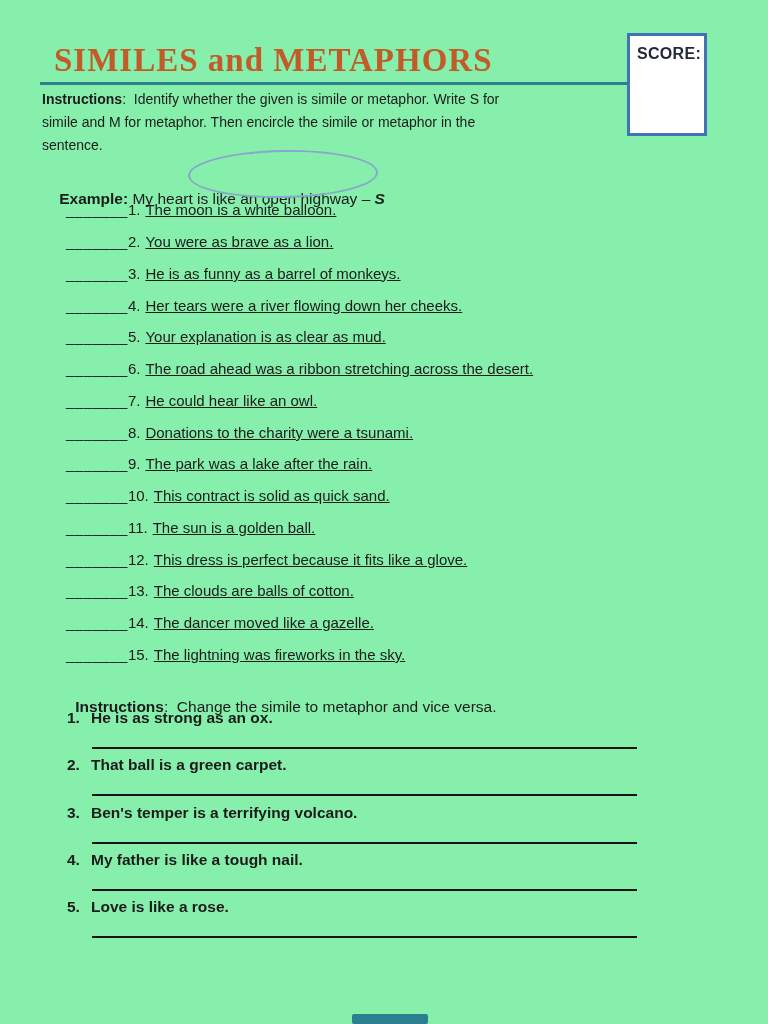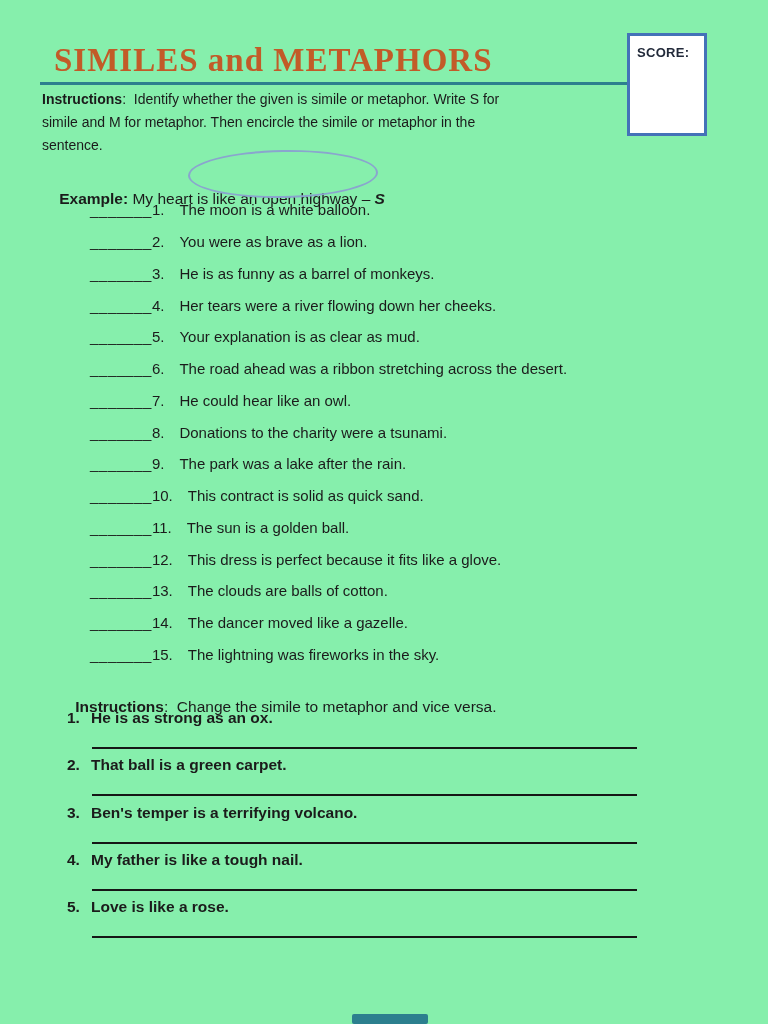--- a/index.html
+++ b/index.html
@@ -13,41 +13,41 @@
   .title {
     position:absolute; left:54px; top:42px;
     font-family:"Liberation Serif", serif; font-weight:bold;
     font-size:33px; letter-spacing:1px; color:#c25b28; white-space:nowrap;
   }
   .rule { position:absolute; left:40px; top:82px; width:587px; height:3px; background:#2c7f8e; }
   .score-box {
     position:absolute; left:627px; top:33px; width:80px; height:103px;
     border:3px solid #4472b8; background:#fff; box-sizing:border-box; z-index:2;
   }
-  .score-label { margin:9px 0 0 7px; font-size:13px; font-weight:bold; color:#222a3a; letter-spacing:0.3px; }
+  .score-label { margin:9px 0 0 7px; font-size:16px; font-weight:bold; color:#222a3a; letter-spacing:0.3px; }
 
   
   .instr1 { position:absolute; left:42px; top:88px; width:600px; font-size:14px; line-height:23px; }
   .instr-label { font-weight:bold; }
   .sep { white-space:pre; }
 
   
   .example { position:absolute; left:42px; top:163px; font-size:15.5px; line-height:24px; white-space:pre; }
   .example .label { font-weight:bold; }
   .example .answer { font-weight:bold; font-style:italic; }
   .ellipse {
     position:absolute; left:188px; top:150px; width:186px; height:44px;
     border:2px solid #8aa5ce; border-radius:50%; transform:rotate(-1deg); z-index:1;
   }
 
   
   .list1 { position:absolute; left:66px; top:194px; font-size:15px; }
   .list1 .item { height:31.75px; display:flex; align-items:center; white-space:pre; }
-  .list1 .blank { letter-spacing:0.5px;margin-left:24px; }
-  .list1 .text { margin-left:15px; }
+  .list1 .blank { letter-spacing:0.5px; }
+  .list1 .text { margin-left:5px;text-decoration:underline; }
 
   
   .instr2 { position:absolute; left:58px; top:677px; font-size:15.5px; line-height:20px; white-space:pre; }
   .list2 { position:absolute; left:67px; top:706px; font-size:15.5px; font-weight:bold; }
   .list2 .item { position:relative; height:47.3px; width:600px; }
   .list2 .sentence { display:flex; align-items:center; height:24px; white-space:pre; }
   .list2 .num { width:17px; margin-right:7px; }
   .list2 .answer-line {
     position:absolute; left:25px; top:41px; width:545px; height:0;
     border-bottom:2.5px solid #161616;

